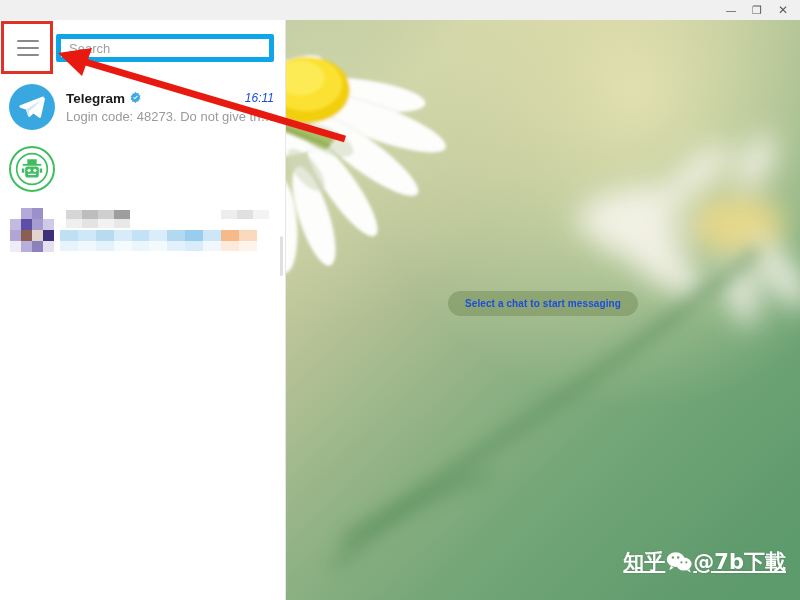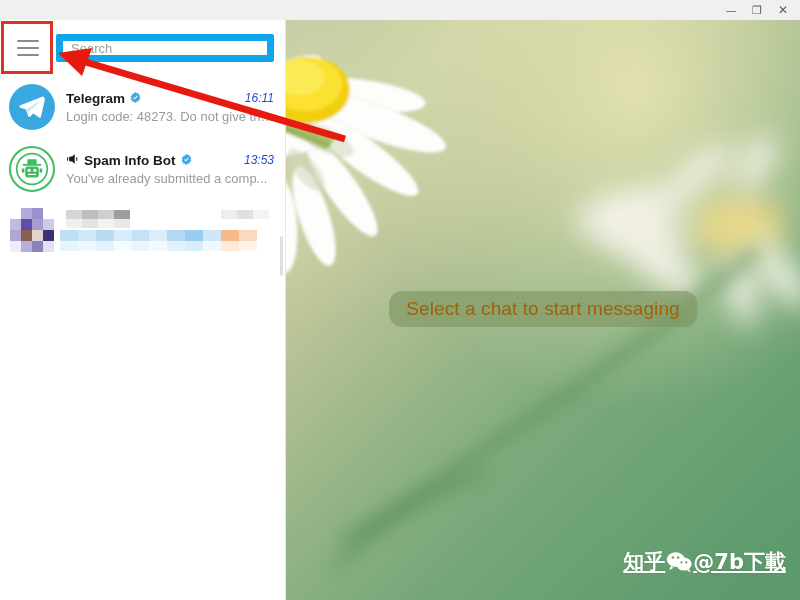--- a/index.html
+++ b/index.html
@@ -87,21 +87,21 @@
   }
 
   .search-wrap {
     flex: 1;
     padding-right: 11px;
   }
   .search-input {
     width: 100%;
     height: 28px;
     box-sizing: border-box;
-    border: 7px solid #0ea5e9;
+    border: 5px solid #0ea5e9;
     border-radius: 2px;
     background: #ffffff;
     font-size: 13px;
     color: #333;
     padding: 0 8px;
     outline: none;
     font-family: "Liberation Sans", sans-serif;
   }
   .search-input::placeholder { color: #a0a0a0; }
 
@@ -194,23 +194,23 @@
     overflow: hidden;
   }
   .bg-svg { position: absolute; top:0; left:0; width: 514px; height: 580px; }
 
   .placeholder-pill {
     position: absolute;
     left: 50%;
     top: 271px;
     transform: translateX(-50%);
     background: rgba(124, 148, 97, 0.62);
-    color: #a16207;
-    font-size: 19px;
-    font-weight: normal;
+    color: #1d4ed8;
+    font-size: 10px;
+    font-weight: bold;
     padding: 7px 17px;
     border-radius: 13px;
     white-space: nowrap;
     letter-spacing: 0.1px;
   }
 
   
   .watermark {
     position: absolute;
     right: 14px;
@@ -299,39 +299,20 @@
           <svg width="34" height="34" viewBox="0 0 40 40" aria-hidden="true">
             <circle cx="20" cy="20" r="18" fill="none" stroke="#3fbd60" stroke-width="2"></circle>
             <path fill="#3fbd60" d="M9 14h22v2.2H9z"></path>
             <path fill="#3fbd60" d="M14.5 8.5h11v5.5h-11z"></path>
             <rect x="12" y="17" width="16" height="13" rx="3" fill="#3fbd60"></rect>
             <circle cx="16.6" cy="21.6" r="1.9" fill="#ffffff"></circle>
             <circle cx="23.4" cy="21.6" r="1.9" fill="#ffffff"></circle>
             <path fill="#ffffff" d="M15.5 25.5h9v1.6h-9z"></path>
             <path fill="#3fbd60" d="M8 19.5h3v5H8zM29 19.5h3v5h-3z"></path>
           </svg>
-        </div>
-        <div class="chat-body">
-          <div class="chat-line1">
-            <span class="mute-icon">
-              <svg width="14" height="12" viewBox="0 0 20 16" aria-hidden="true">
-                <path fill="#1a1a1a" d="M6.5 4.5h2.3L12.4 1v14L8.8 11.5H6.5a2 2 0 0 1-2-2v-3a2 2 0 0 1 2-2z"></path>
-                <path fill="#1a1a1a" d="M1.6 5.6h1.5v4.8H1.6zM14.6 5.6h1.5v4.8h-1.5z"></path>
-              </svg>
-            </span>
-            <span class="chat-name">Spam Info Bot</span>
-            <span class="verified">
-              <svg width="13" height="13" viewBox="0 0 24 24" aria-hidden="true">
-                <path fill="#3eaae4" d="M12 1.6 14.3 4l3.3-.3.6 3.3 2.9 1.6-1.5 3 1.5 3-2.9 1.6-.6 3.3-3.3-.3L12 22.4 9.7 20l-3.3.3-.6-3.3L2.9 15.4l1.5-3-1.5-3 2.9-1.6.6-3.3 3.3.3z"></path>
-                <path fill="#ffffff" d="m10.7 15.4-3-3 1.3-1.3 1.7 1.7 4.3-4.3 1.3 1.3z"></path>
-              </svg>
-            </span>
-            <span class="chat-time">13:53</span>
-          </div>
-          <div class="chat-preview">You've already submitted a comp...</div>
         </div>
       </div>
 
       <div class="chat-row censored">
         <svg class="censor-canvas" viewBox="0 0 286 62" preserveAspectRatio="none">
           <rect x="0" y="0" width="286" height="62" fill="#ffffff"></rect>
 
           <g shape-rendering="crispEdges">
             <rect x="10" y="8" width="11" height="11" fill="#ffffff"></rect>
             <rect x="21" y="8" width="11" height="11" fill="#b4a9d8"></rect>

